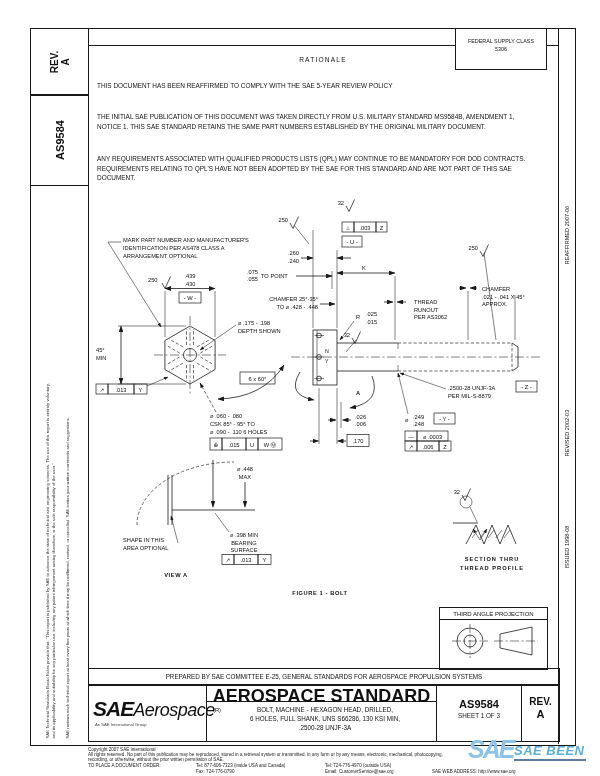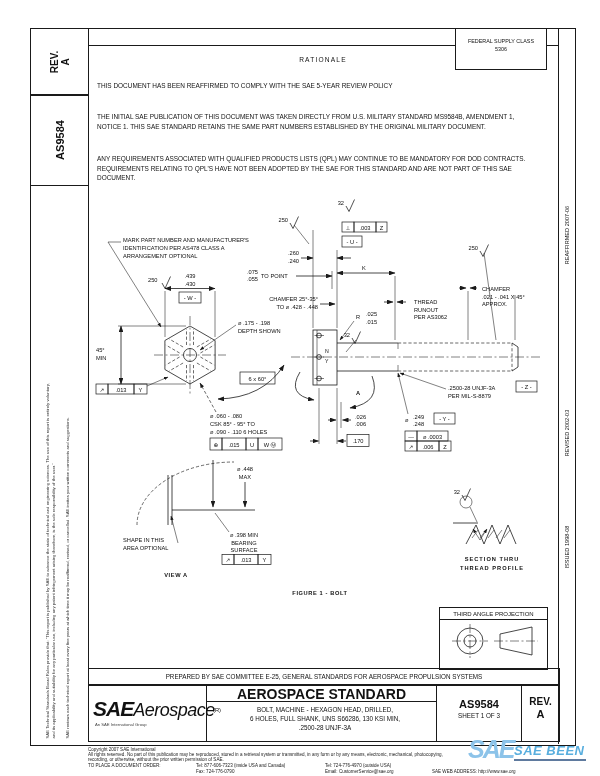--- a/index.html
+++ b/index.html
@@ -400,21 +400,21 @@
   <div class="abs bord" style="left:88px;top:684px;width:470px;height:56px;">
     <div class="abs" style="left:117px;top:0;height:56px;border-left:1px solid #1a1a1a;"></div>
     <div class="abs" style="left:347px;top:0;height:56px;border-left:1px solid #1a1a1a;"></div>
     <div class="abs" style="left:432px;top:0;height:56px;border-left:1px solid #1a1a1a;"></div>
 
     <div class="abs" style="left:4px;top:12px;width:112px;">
       <span style="font-weight:bold;font-style:italic;font-size:21px;letter-spacing:-1px;">SAE</span><span style="font-style:italic;font-size:18px;letter-spacing:-0.5px;">Aerospace</span>
       <div style="font-size:4.2px;color:#444;margin-top:1px;margin-left:2px;">An SAE International Group</div>
     </div>
 
-    <div class="abs c" style="left:118px;top:0;width:229px;font-size:14px;font-weight:bold;padding-top:1px;border-bottom:1px solid #1a1a1a;height:15px;">AEROSPACE STANDARD</div>
+    <div class="abs c" style="left:118px;top:0;width:229px;font-size:18px;font-weight:bold;padding-top:1px;border-bottom:1px solid #1a1a1a;height:15px;">AEROSPACE STANDARD</div>
     <div class="abs" style="left:124px;top:22px;font-size:5.8px;">(R)</div>
     <div class="abs c" style="left:136px;top:20px;width:200px;font-size:6.3px;line-height:1.45;">
       <div>BOLT, MACHINE - HEXAGON HEAD, DRILLED,</div>
       <div>6 HOLES, FULL SHANK, UNS S66286, 130 KSI MIN,</div>
       <div>.2500-28 UNJF-3A</div>
     </div>
 
     <div class="abs c" style="left:348px;top:13px;width:84px;">
       <div style="font-size:11px;font-weight:bold;">AS9584</div>
       <div style="font-size:6.3px;margin-top:2px;">SHEET 1 OF 3</div>

